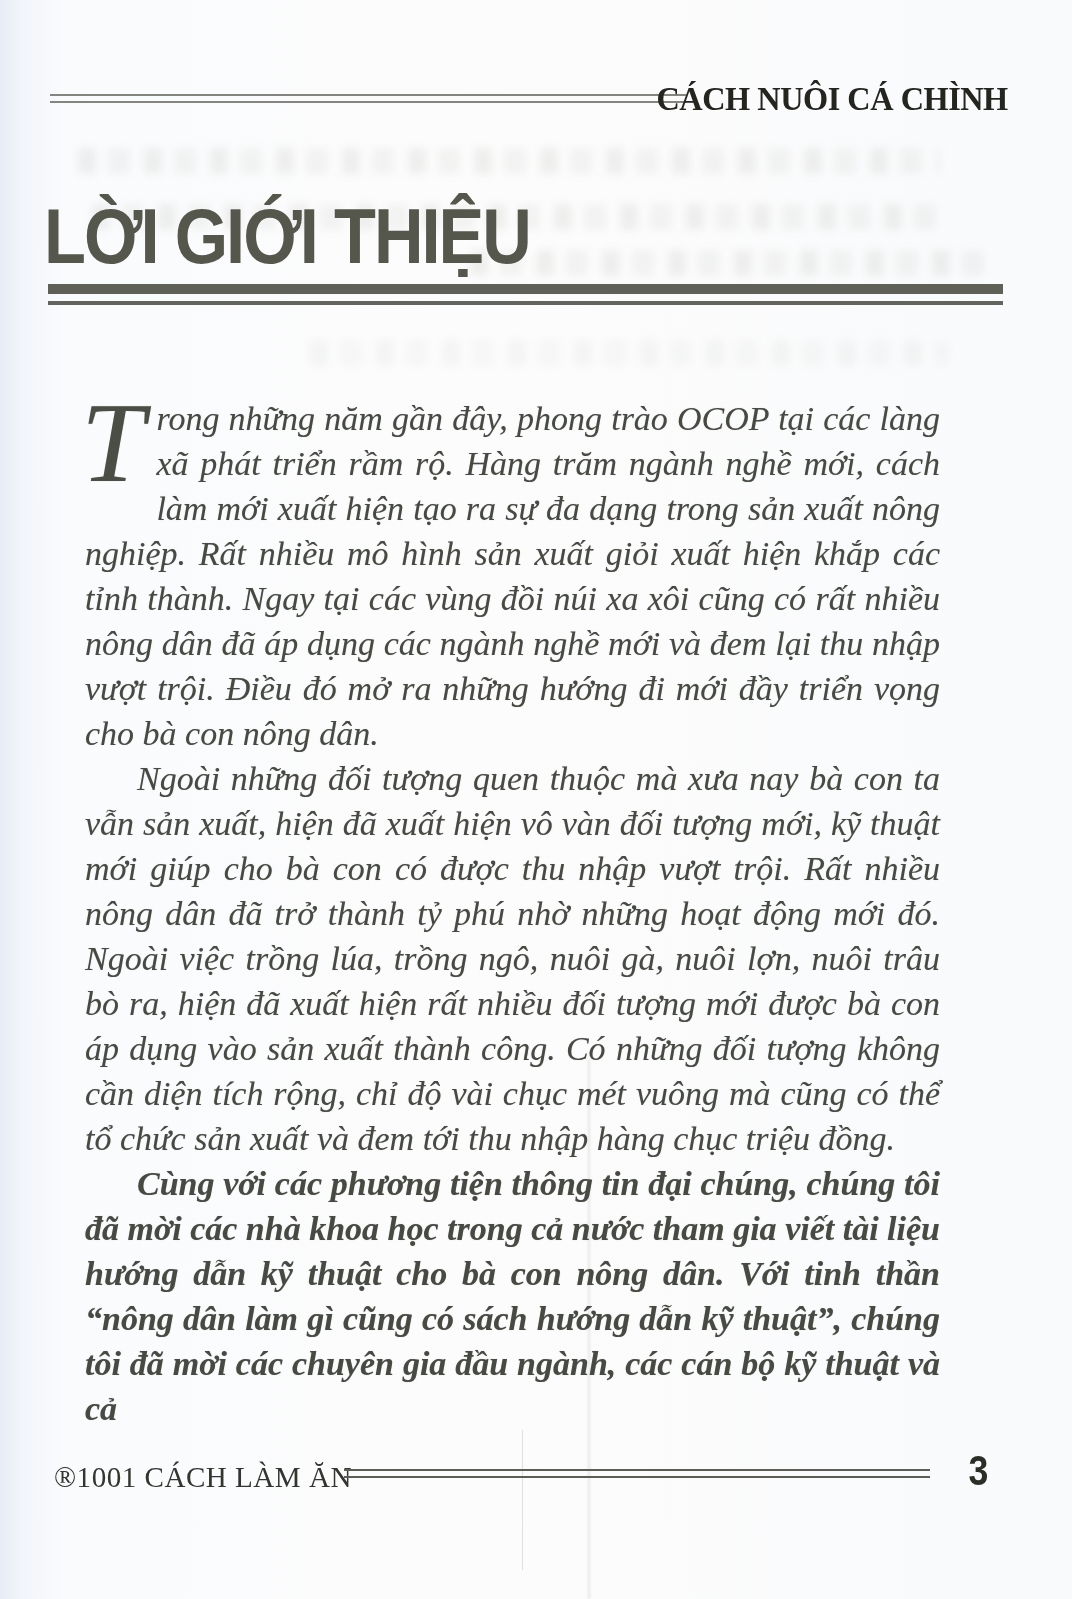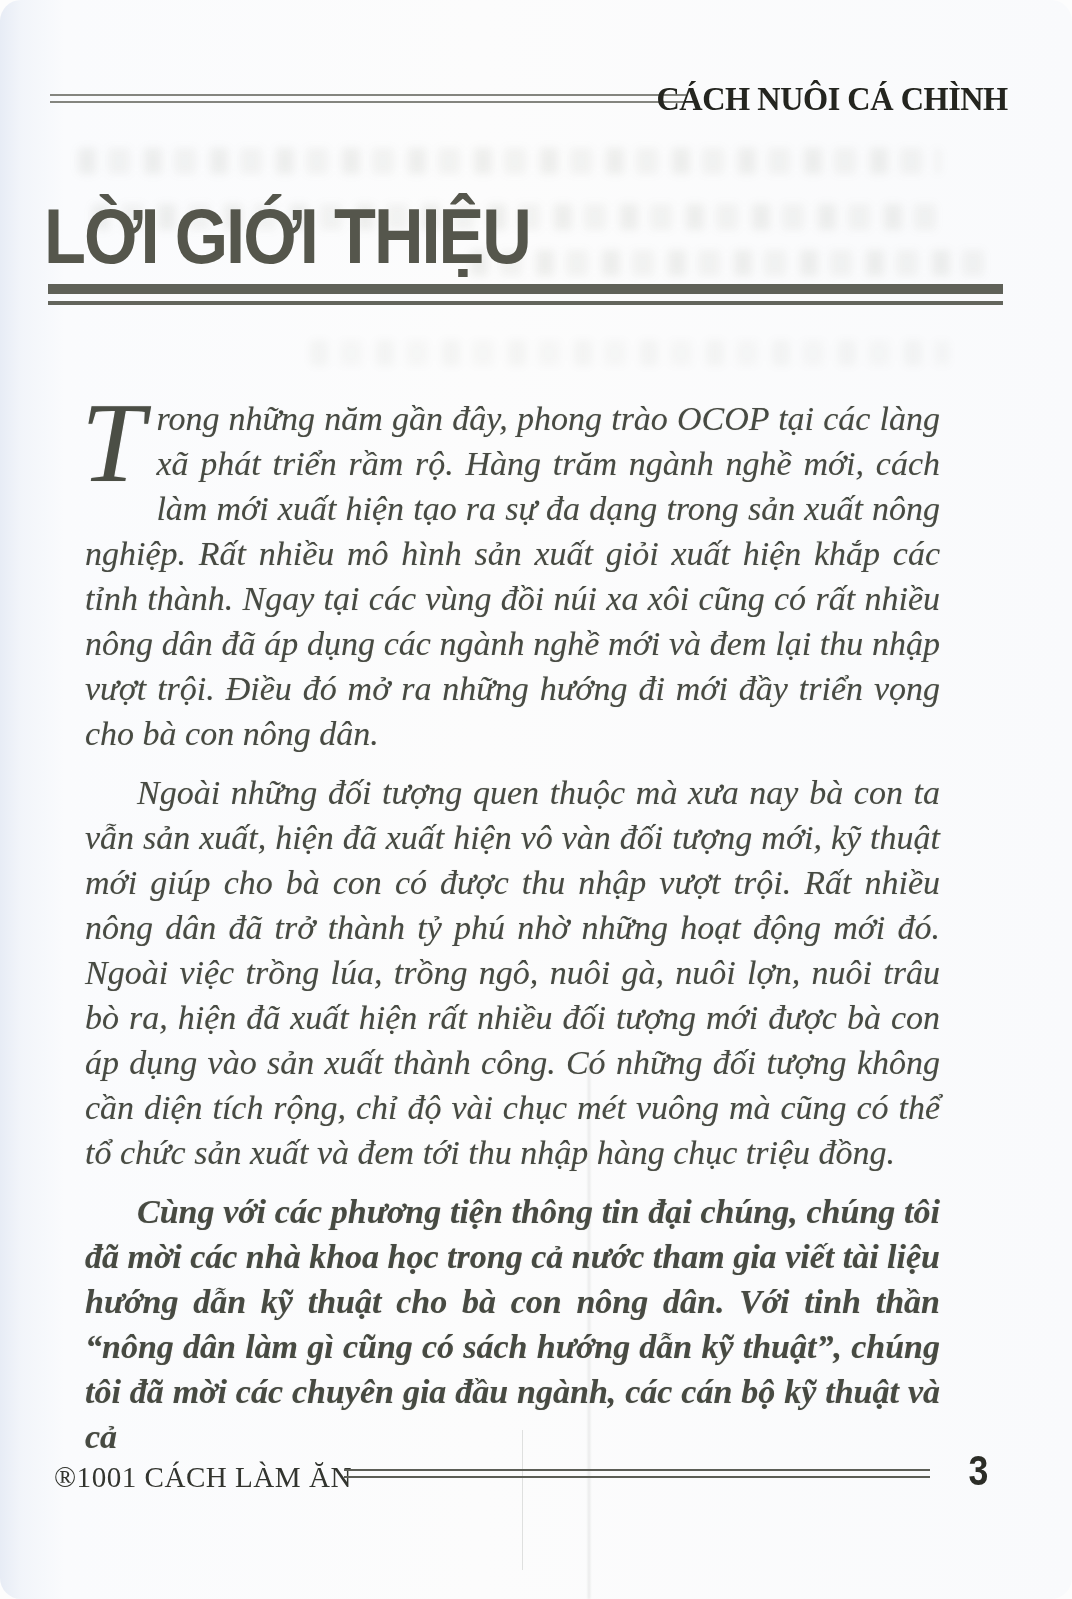--- a/index.html
+++ b/index.html
@@ -4,21 +4,20 @@
 <style>
   html,body{margin:0;padding:0;}
   body{
     width:1072px;height:1599px;overflow:hidden;
     font-family:"Liberation Serif",serif;
     background:#fdfdfd;
   }
   .page{
     position:relative;width:1072px;height:1599px;
     background:linear-gradient(90deg,#e7ecf5 0%,#f2f5fa 2%,#fafbfd 6%,#fcfcfc 45%,#f9fafc 100%);
-    border-radius:21px;
   }
   
   .header-rule{
     position:absolute;left:50px;top:94px;width:636px;height:5px;
     border-top:2px solid #84857f;border-bottom:2px solid #84857f;
   }
   .running-head{
     position:absolute;top:82px;right:64px;
     font-family:"Liberation Serif",serif;font-weight:700;
     font-size:34px;line-height:34px;color:#24251f;
@@ -49,21 +48,21 @@
   .bar-thin{position:absolute;left:48px;top:301px;width:955px;height:4px;background:#63655c;}
   
   .body-text{
     position:absolute;left:85px;top:396px;width:855px;
     font-family:"Liberation Serif",serif;font-style:italic;
     font-size:34px;line-height:45px;color:#474a42;
     text-align:justify;
     text-shadow:0 0 1px rgba(72,76,66,.30);
   }
   .para{margin:0;}
-  .para.indent{text-indent:52px;margin-top:14px;}
+  .para.indent{text-indent:52px;}
   .para.last-cut{text-align-last:justify;font-weight:bold;}
   .dropcap{
     float:left;
     font-family:"Liberation Serif",serif;font-style:italic;font-weight:400;
     font-size:114px;line-height:90px;height:92px;
     margin:2px 12px 0 -4px;color:#4b4e45;
   }
   
   .crease{
     position:absolute;left:588px;top:1060px;width:2px;height:539px;

